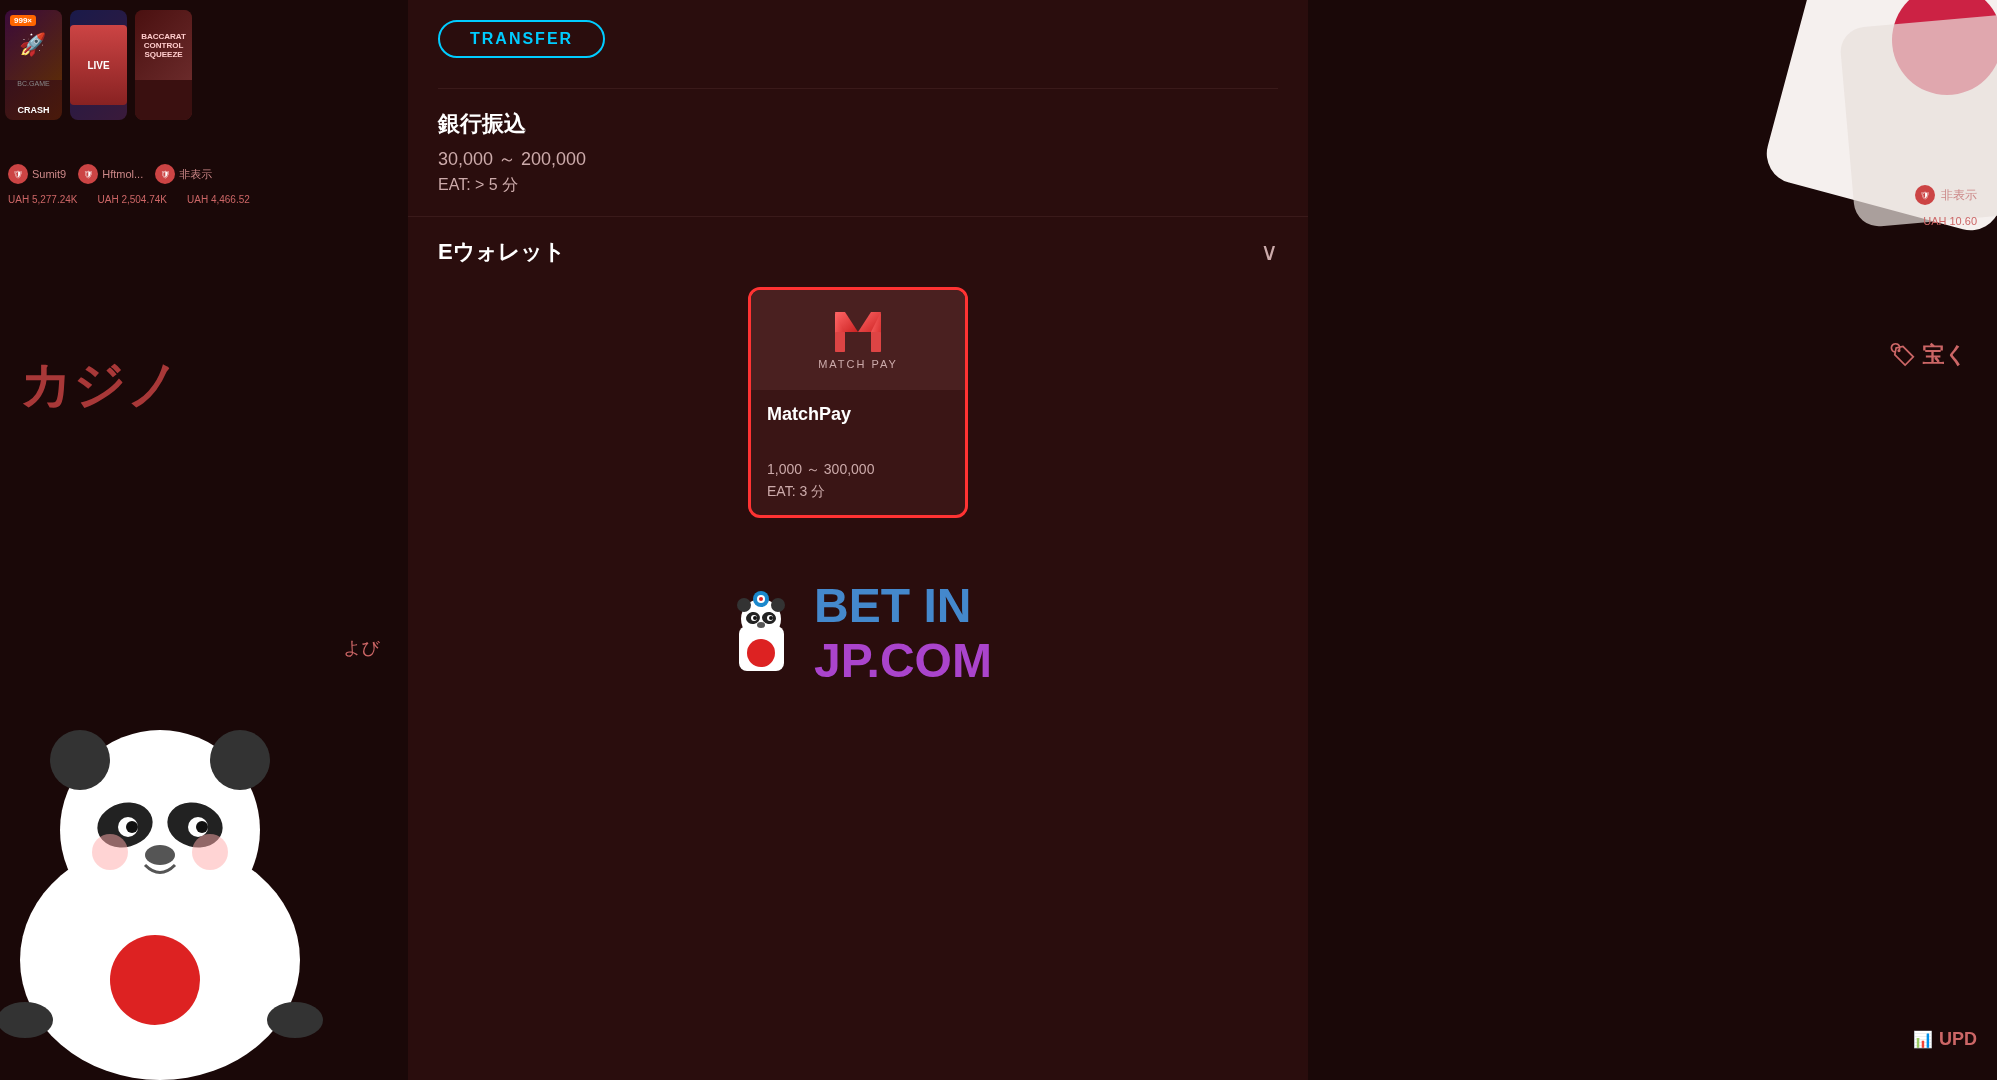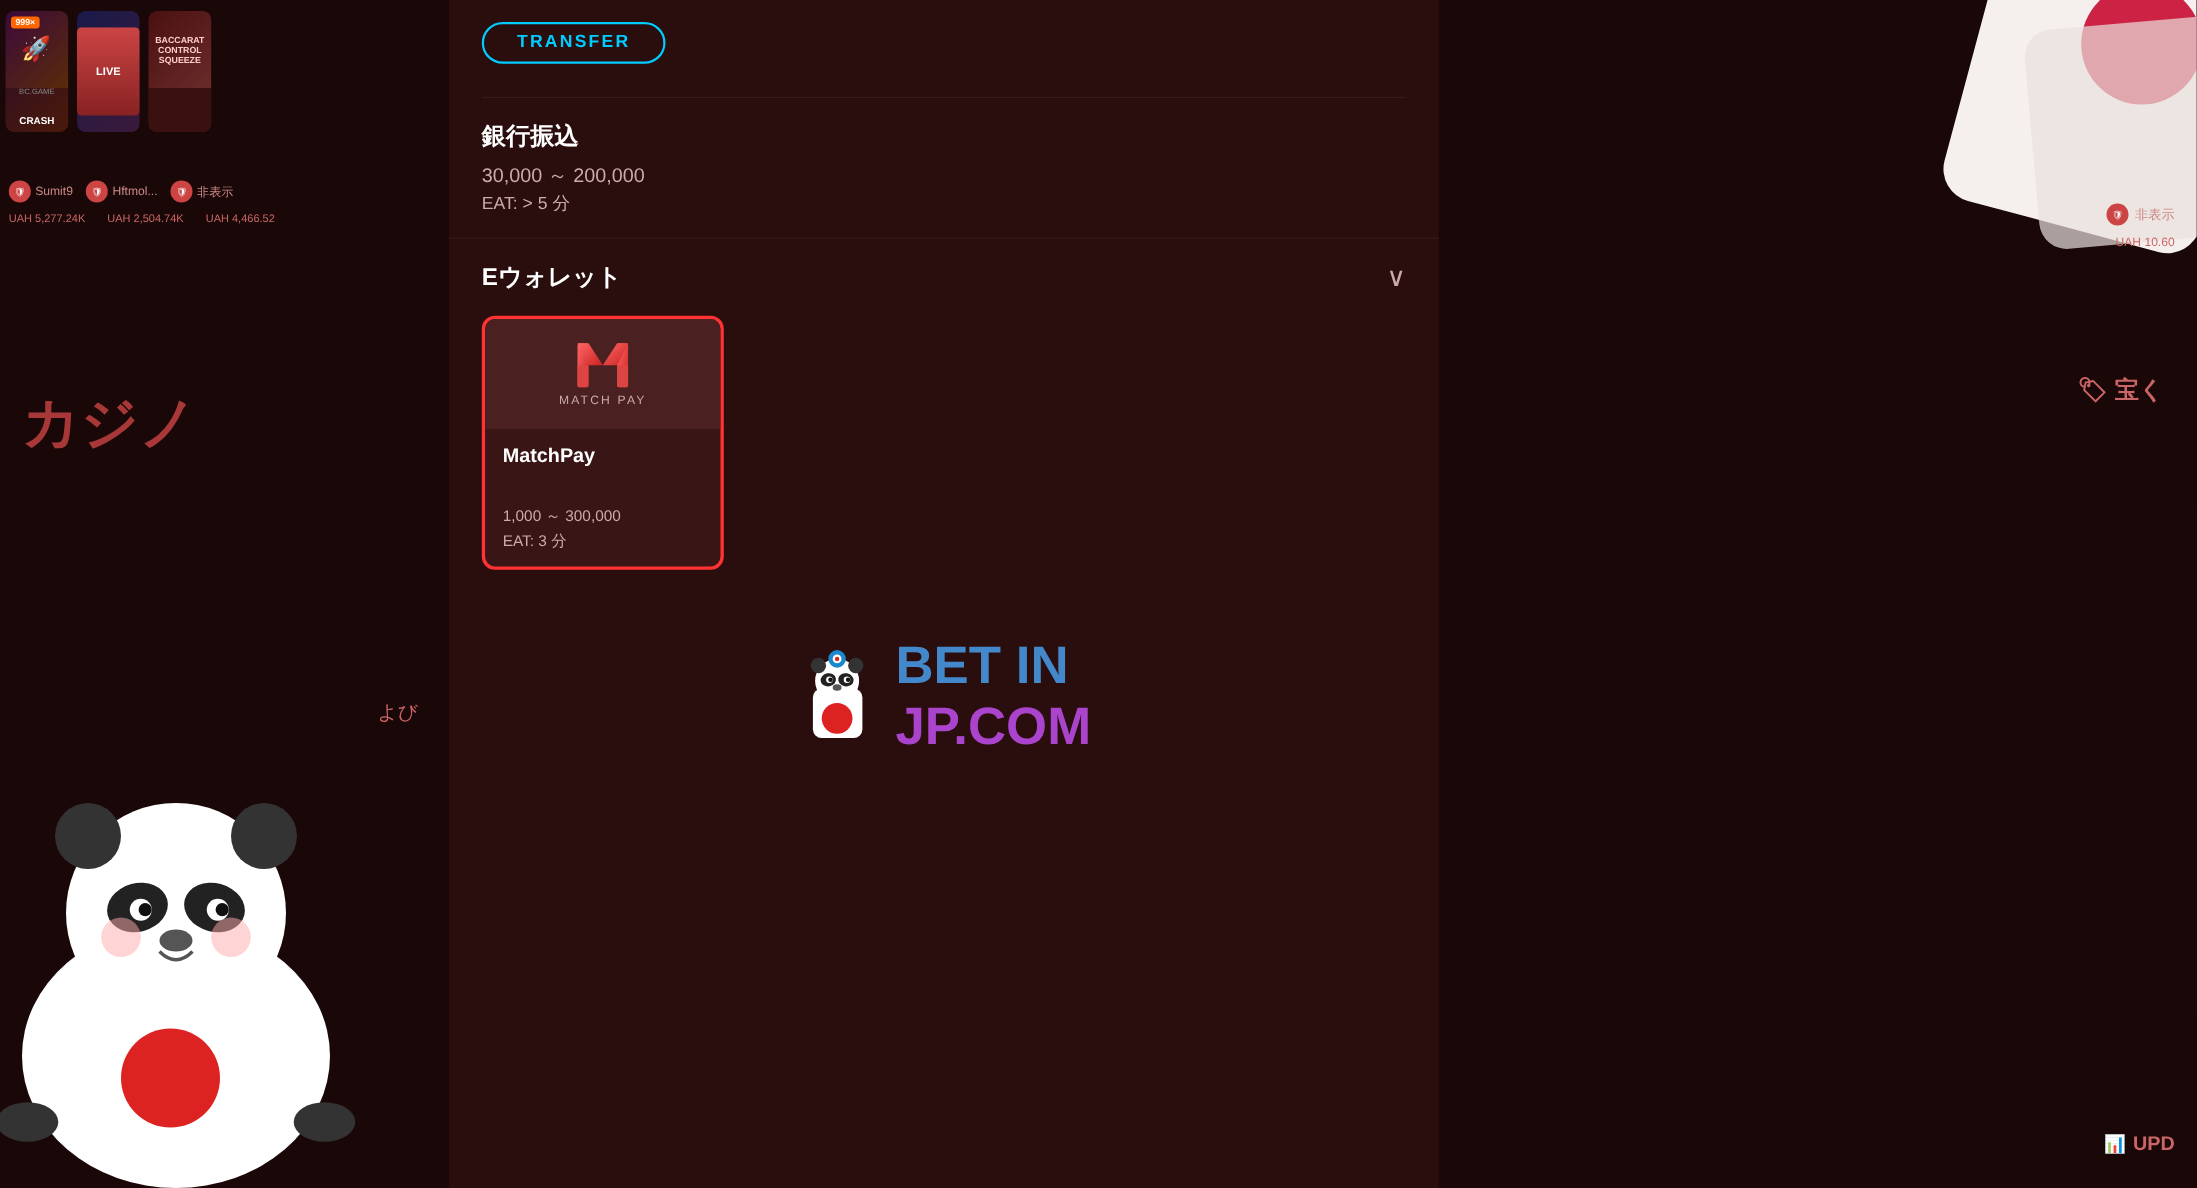--- a/index.html
+++ b/index.html
@@ -224,20 +224,21 @@
     .chevron-icon {
       color: #ccaaaa;
       font-size: 24px;
     }
 
     
     .payment-cards {
       display: flex;
       flex-wrap: wrap;
       gap: 16px;
+      justify-content: center;
     }
 
     .payment-card {
       width: 220px;
       background: #3a1515;
       border-radius: 12px;
       overflow: hidden;
       cursor: pointer;
       position: relative;
     }

